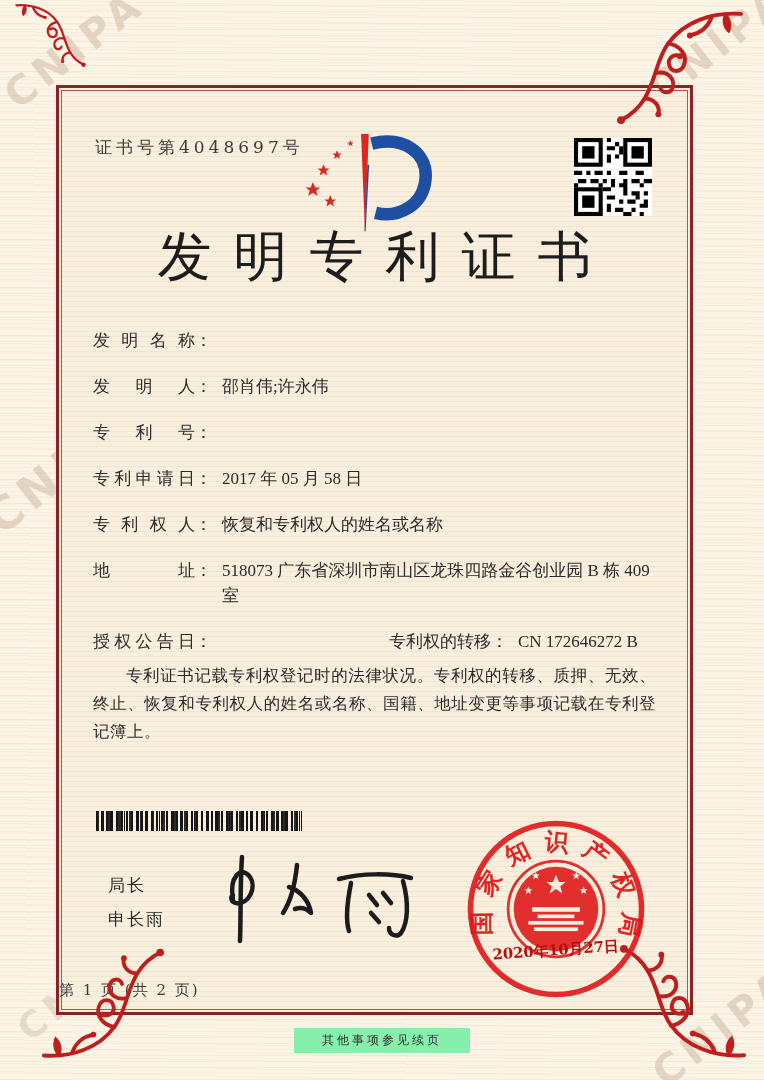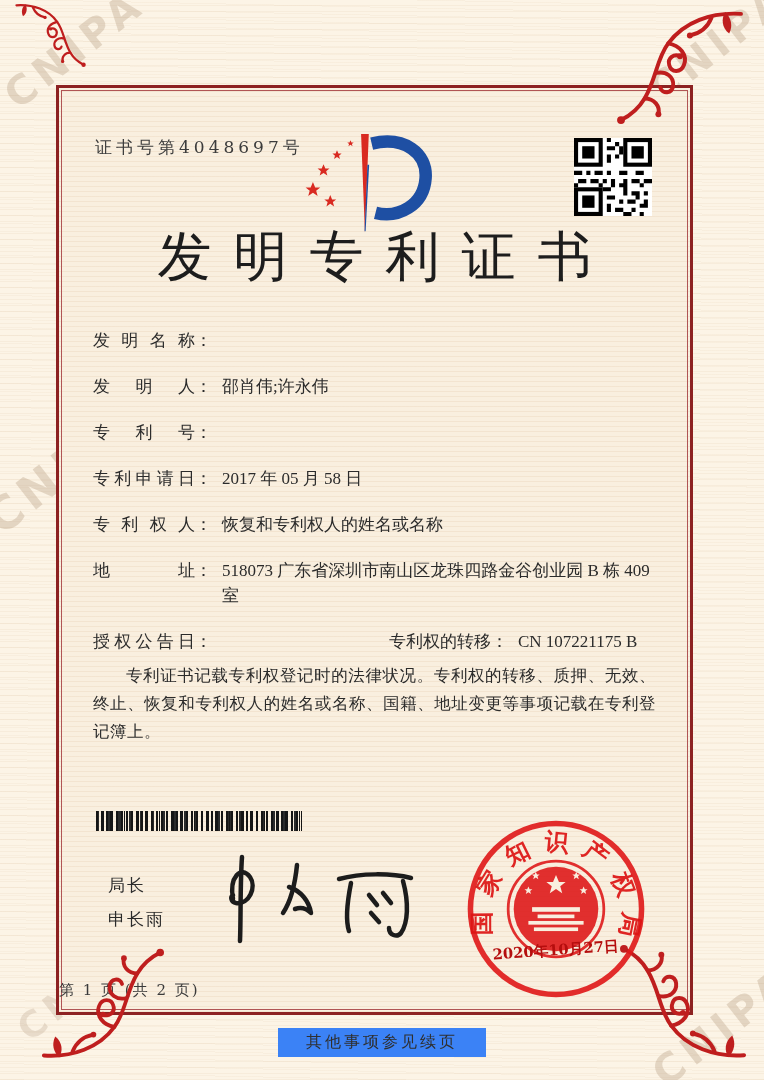--- a/index.html
+++ b/index.html
@@ -35,21 +35,21 @@
   .barcode{position:absolute;left:37px;top:723px;width:206px;height:20px;
       background:repeating-linear-gradient(90deg,#151515 0 2px,transparent 2px 5px),
                  repeating-linear-gradient(90deg,#151515 0 1px,transparent 1px 7px),
                  repeating-linear-gradient(90deg,#2a2a2a 0 3px,transparent 3px 11px);}
   .post{position:absolute;left:49px;top:786px;font-size:17px;letter-spacing:2px;}
   .pname{position:absolute;left:49px;top:820px;font-size:17px;letter-spacing:2px;text-align:center;}
   .autograph{position:absolute;left:152px;top:763px;}
   .seal{position:absolute;left:464px;top:817px;width:184px;height:184px;z-index:6;}
   .pageinfo{position:absolute;left:0;right:0;bottom:12px;text-align:left;font-size:15px;letter-spacing:2px;color:#3a3a3a;}
   .cont{position:absolute;left:50%;transform:translateX(-50%);top:1028px;z-index:2;
-        background:#3b82f6;padding:4px 28px;font-size:16px;letter-spacing:3px;color:#2f2f2f;}
+        background:#86efac;padding:4px 28px;font-size:12px;letter-spacing:3px;color:#2f2f2f;}
   .orn{position:absolute;z-index:4;pointer-events:none;}
   .orn.tl{left:14px;top:2px;transform:scaleX(-1);}
   .orn.tr{left:616px;top:8px;}
   .orn.bl{left:40px;top:940px;transform:scale(-1,-1);}
   .orn.br{left:620px;top:938px;transform:scaleY(-1);}
 </style>
 </head>
 <body>
 
 <div class="page">
@@ -210,21 +210,21 @@
             <span class="fvalue">518073 广东省深圳市南山区龙珠四路金谷创业园 B 栋 409 室</span>
         </div>
         <div class="grant">
           <span class="grant-left">
             <span class="flabel">授权公告日</span>
               <span class="fcolon">：</span>
           </span>
           <span class="grant-right">
             <span class="flabel">专利权的转移</span>
               <span class="fcolon">：</span>
-              <span>CN 107221175 B</span>
+              <span>CN 172646272 B</span>
           </span>
         </div>
       </div>
 
       <div class="paras">
         <p>专利证书记载专利权登记时的法律状况。专利权的转移、质押、无效、终止、恢复和专利权人的姓名或名称、国籍、地址变更等事项记载在专利登记簿上。</p>
       </div>
 
       <div class="barcode"></div>
 

